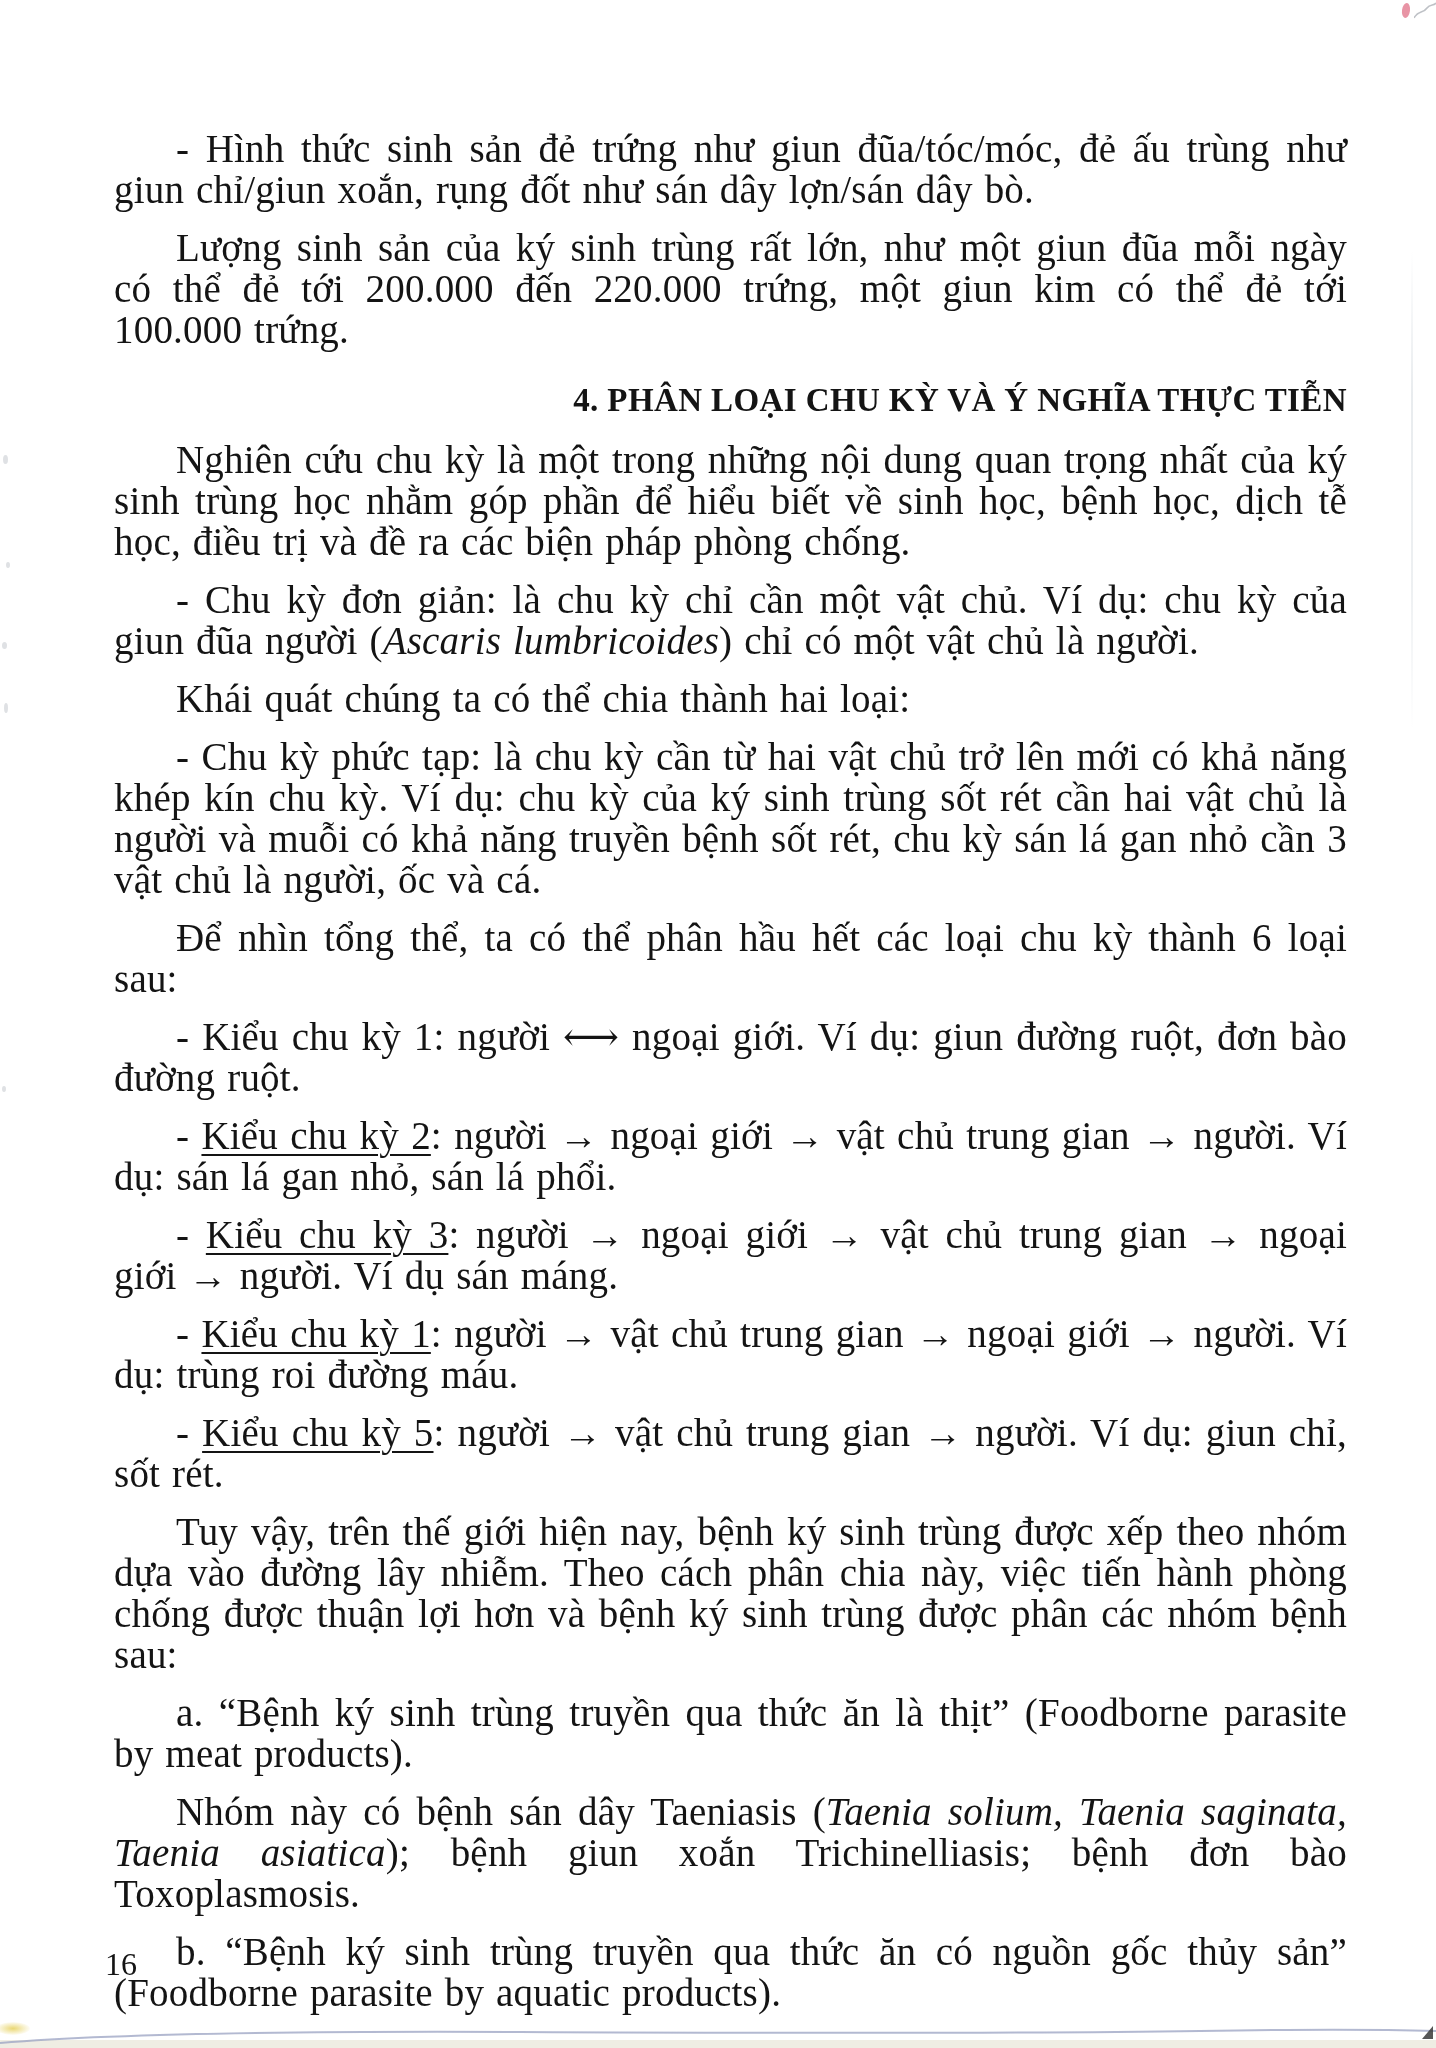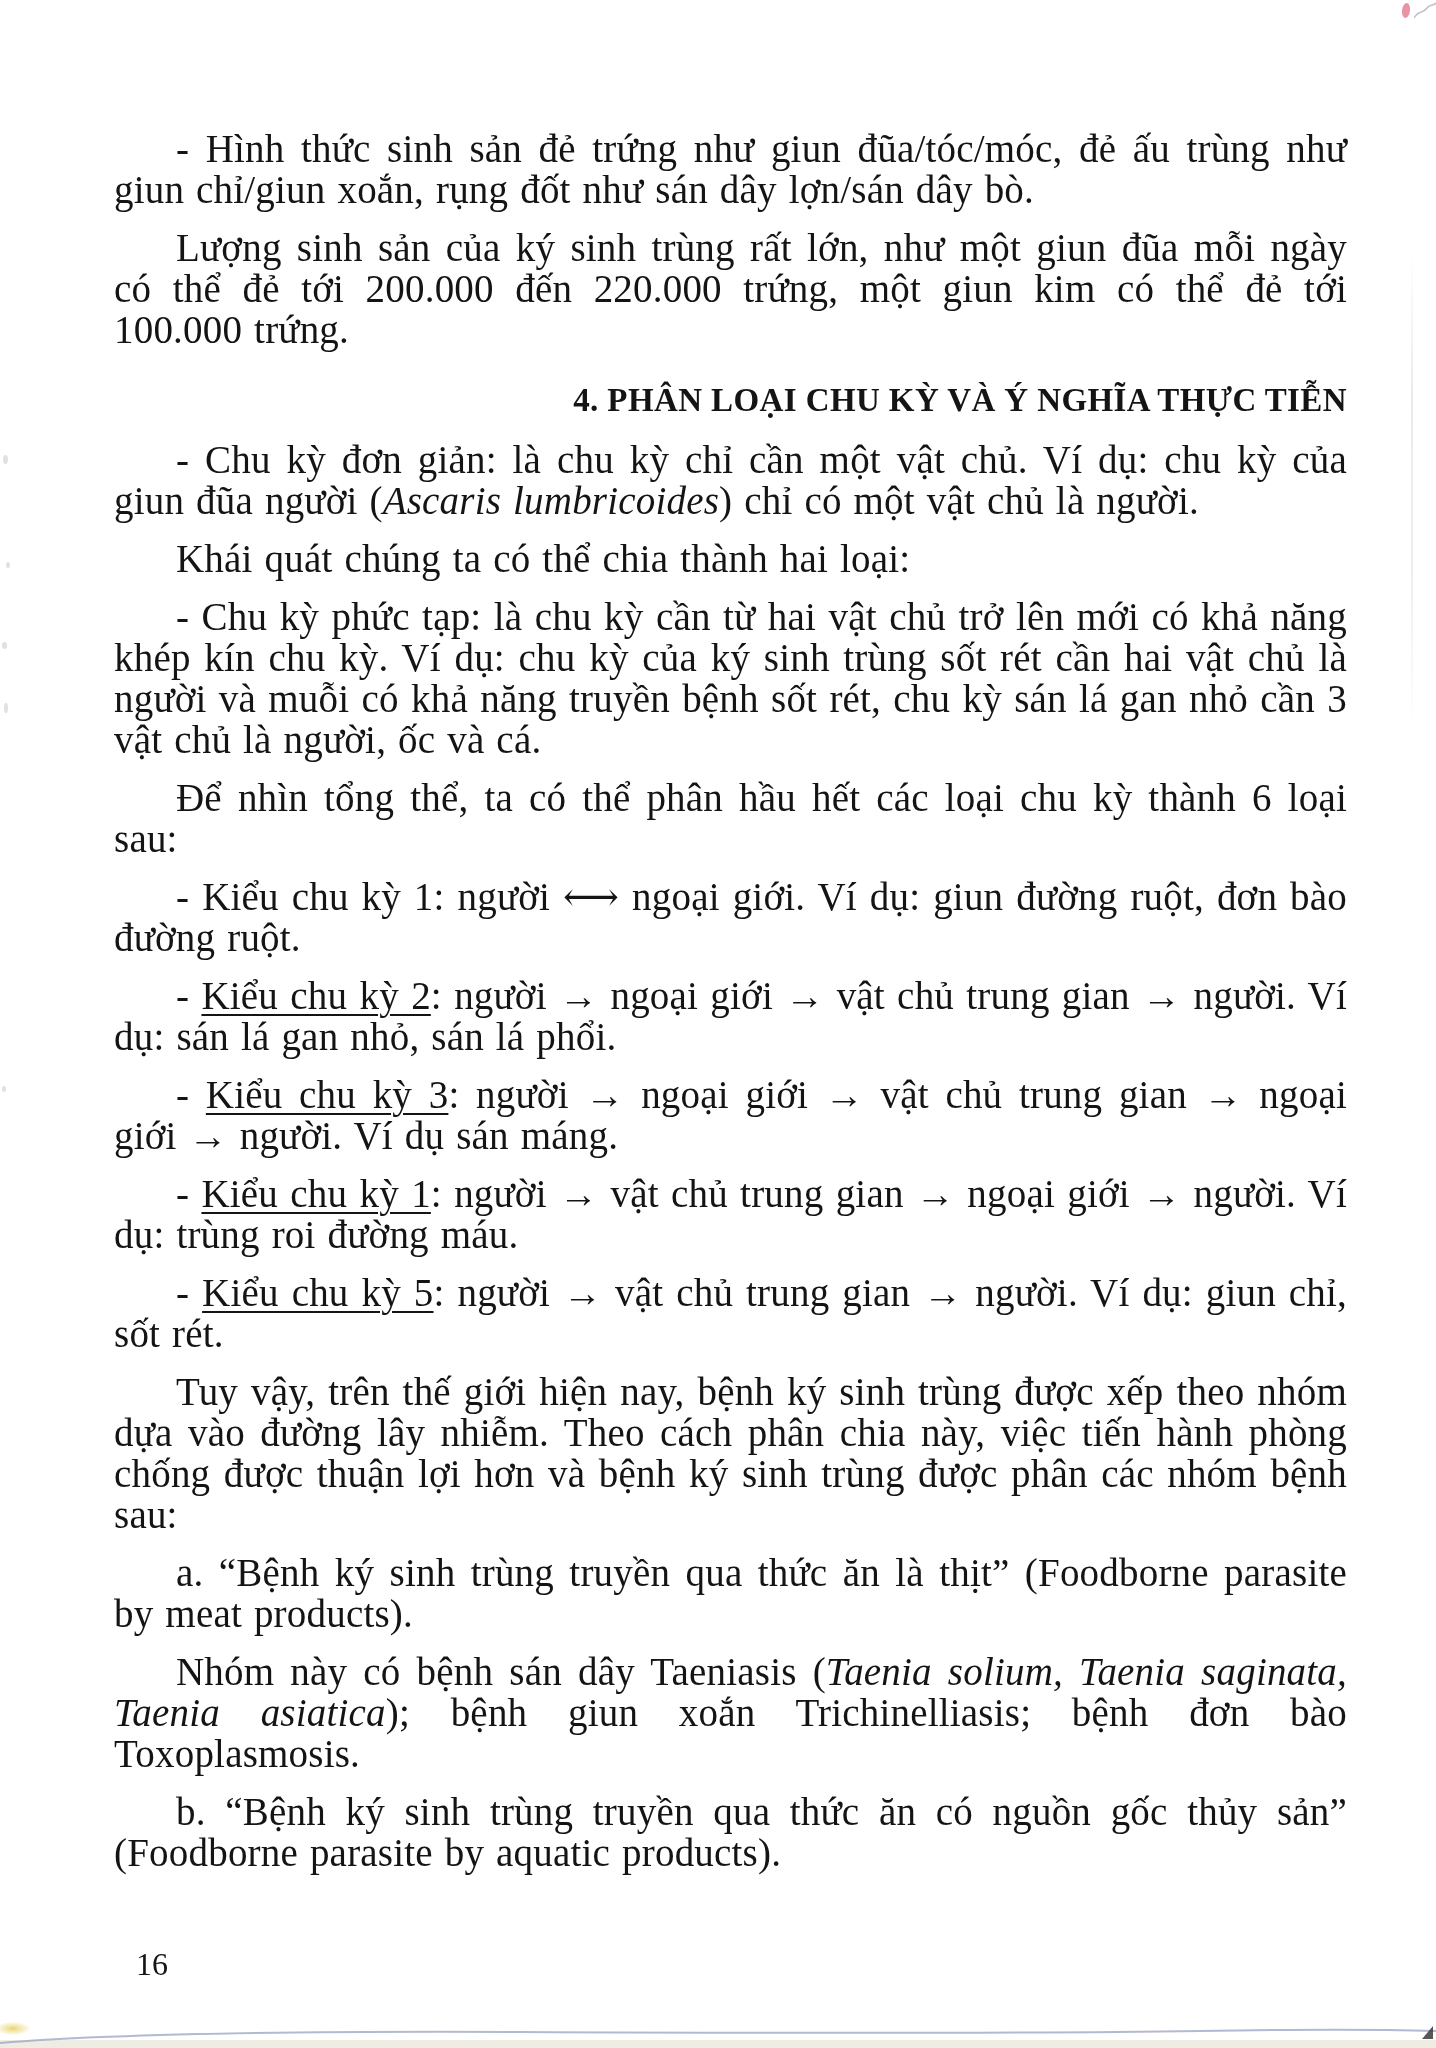--- a/index.html
+++ b/index.html
@@ -14,21 +14,21 @@
     margin:17px 0 0 0;font-size:39px;line-height:41px;
     text-align:justify;word-spacing:2px;letter-spacing:0.2px;
   }
   .para.first{margin-top:0;}
   .indent{text-indent:62px;}
   .heading{
     margin:28px 0 10px 0;font-size:33px;line-height:44px;font-weight:bold;
     letter-spacing:0.4px;text-align:right;text-indent:0;
   }
   .u{text-decoration:underline;text-decoration-thickness:2px;text-underline-offset:5px;}
-  .page-number{position:absolute;left:136px;top:1944px;font-size:32px;line-height:40px;}
+  .page-number{position:absolute;left:105px;top:1944px;font-size:32px;line-height:40px;}
   
   .artifact-pink{
     position:absolute;left:1402px;top:3px;width:8px;height:15px;border-radius:50%;
     background:#e2798f;opacity:.8;transform:rotate(8deg);
   }
   .artifact-squiggle{position:absolute;left:1414px;top:0px;width:22px;height:26px;opacity:.55;}
   .crease{
     position:absolute;left:1411px;top:250px;width:2px;height:480px;
     background:linear-gradient(180deg,rgba(165,178,188,0),rgba(165,178,188,.25) 30%,rgba(165,178,188,.2) 70%,rgba(165,178,188,0));
   }
@@ -55,20 +55,21 @@
 <div class="page">
 
   <main class="content">
 
     <p class="para indent first">- Hình thức sinh sản đẻ trứng như giun đũa/tóc/móc, đẻ ấu trùng như giun chỉ/giun xoắn, rụng đốt như sán dây lợn/sán dây bò.</p>
 
     <p class="para indent">Lượng sinh sản của ký sinh trùng rất lớn, như một giun đũa mỗi ngày có thể đẻ tới 200.000 đến 220.000 trứng, một giun kim có thể đẻ tới 100.000 trứng.</p>
 
     <h2 class="heading">4. PHÂN LOẠI CHU KỲ VÀ Ý NGHĨA THỰC TIỄN</h2>
 
+    <p class="para indent">Nghiên cứu chu kỳ là một trong những nội dung quan trọng nhất của ký sinh trùng học nhằm góp phần để hiểu biết về sinh học, bệnh học, dịch tễ học, điều trị và đề ra các biện pháp phòng chống.</p>
 
     <p class="para indent"><span>- Chu kỳ đơn giản: là chu kỳ chỉ cần một vật chủ. Ví dụ: chu kỳ của giun đũa người (</span><i>Ascaris lumbricoides</i><span>) chỉ có một vật chủ là người.</span></p>
 
     <p class="para indent">Khái quát chúng ta có thể chia thành hai loại:</p>
 
     <p class="para indent">- Chu kỳ phức tạp: là chu kỳ cần từ hai vật chủ trở lên mới có khả năng khép kín chu kỳ. Ví dụ: chu kỳ của ký sinh trùng sốt rét cần hai vật chủ là người và muỗi có khả năng truyền bệnh sốt rét, chu kỳ sán lá gan nhỏ cần 3 vật chủ là người, ốc và cá.</p>
 
     <p class="para indent">Để nhìn tổng thể, ta có thể phân hầu hết các loại chu kỳ thành 6 loại sau:</p>
 
     <p class="para indent"><span>- </span><span>Kiểu chu kỳ 1</span><span>: người ⟷ ngoại giới. Ví dụ: giun đường ruột, đơn bào đường ruột.</span></p>

